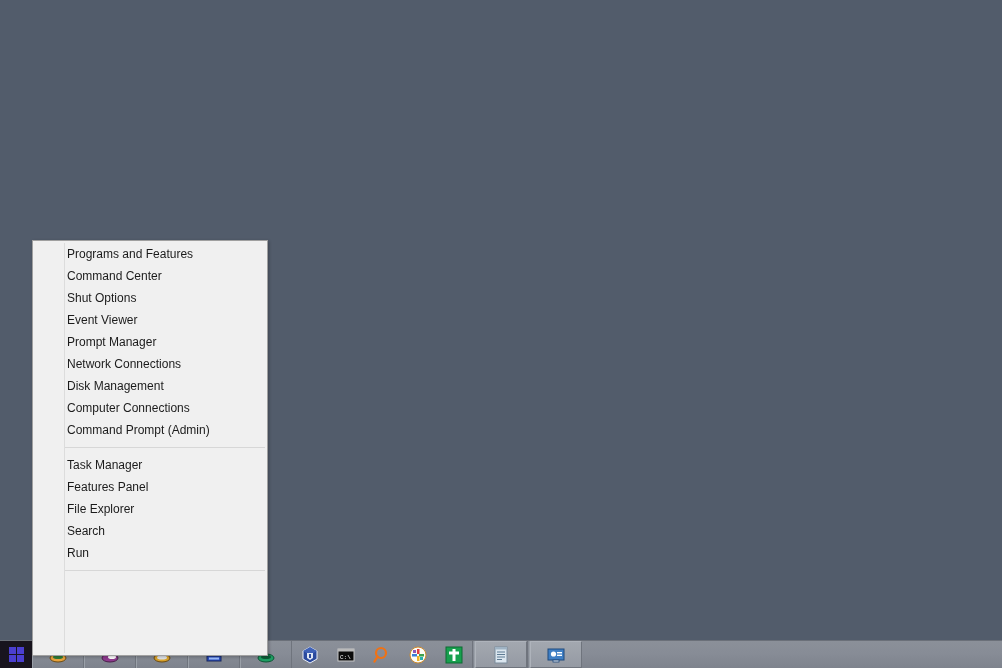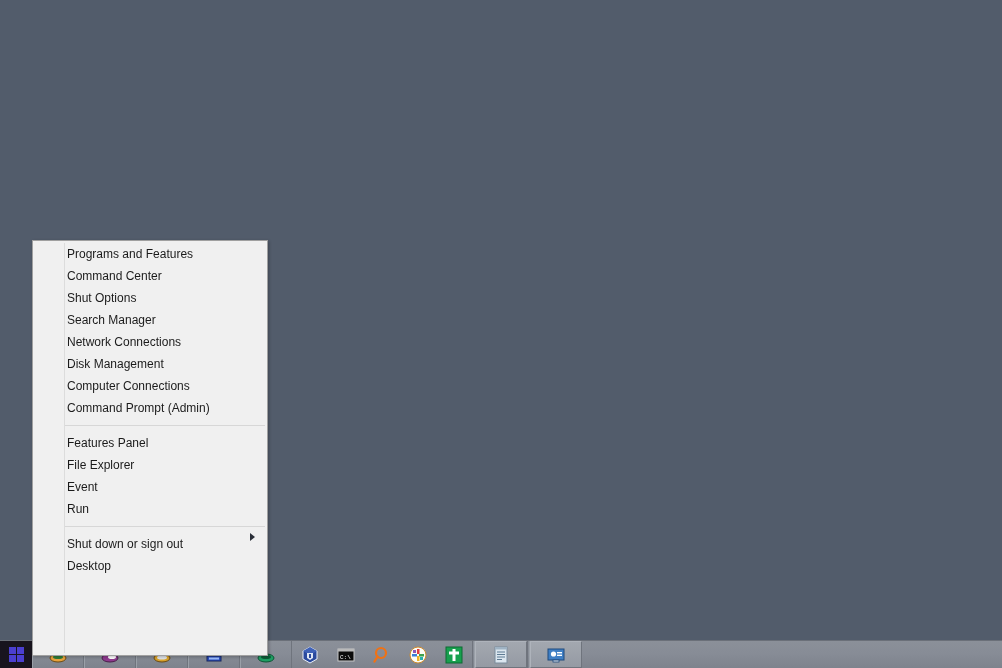--- a/index.html
+++ b/index.html
@@ -299,57 +299,54 @@
     <div class="menu-item">
       <span class="label">Programs and Features</span>
     </div>
     <div class="menu-item">
       <span class="label">Command Center</span>
     </div>
     <div class="menu-item">
       <span class="label">Shut Options</span>
     </div>
     <div class="menu-item">
-      <span class="label">Search Manager</span>
+      <span class="label">Event Viewer</span>
+    </div>
+    <div class="menu-item">
+      <span class="label">Prompt Manager</span>
     </div>
     <div class="menu-item">
       <span class="label">Network Connections</span>
     </div>
     <div class="menu-item">
       <span class="label">Disk Management</span>
     </div>
     <div class="menu-item">
       <span class="label">Computer Connections</span>
     </div>
     <div class="menu-item">
       <span class="label">Command Prompt (Admin)</span>
     </div>
   </div>
 
   <div class="menu-sep"></div>
 
   <div class="menu-group">
     <div class="menu-item">
+      <span class="label">Task Manager</span>
+    </div>
+    <div class="menu-item">
       <span class="label">Features Panel</span>
     </div>
     <div class="menu-item">
       <span class="label">File Explorer</span>
     </div>
     <div class="menu-item">
-      <span class="label">Event</span>
+      <span class="label">Search</span>
     </div>
     <div class="menu-item">
       <span class="label">Run</span>
     </div>
   </div>
 
   <div class="menu-sep"></div>
 
-  <div class="menu-group">
-    <div class="menu-item">
-      <span class="label">Shut down or sign out</span>
-      <span class="submenu-arrow"></span>
-    </div>
-    <div class="menu-item">
-      <span class="label">Desktop</span>
-    </div>
-  </div>
 </div>
 
 </body></html>

